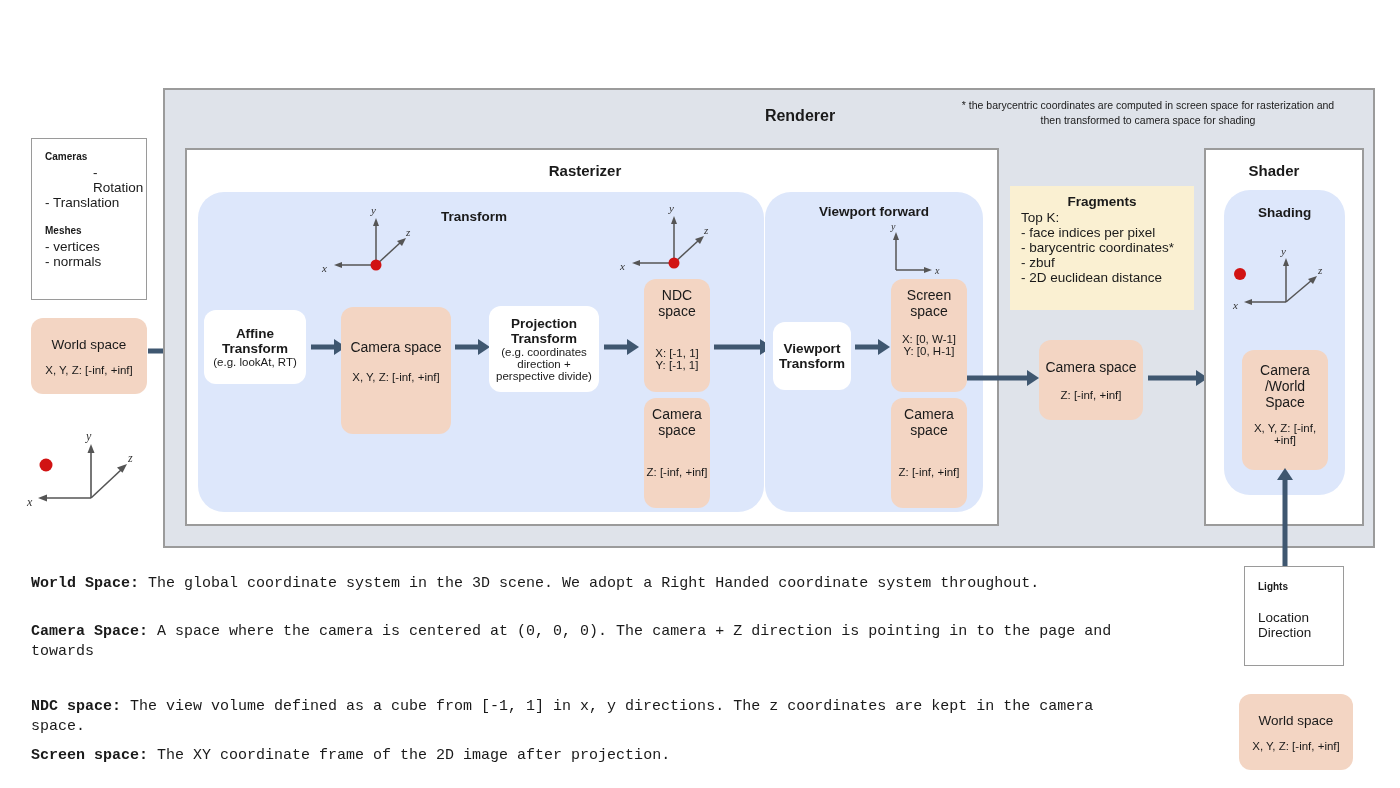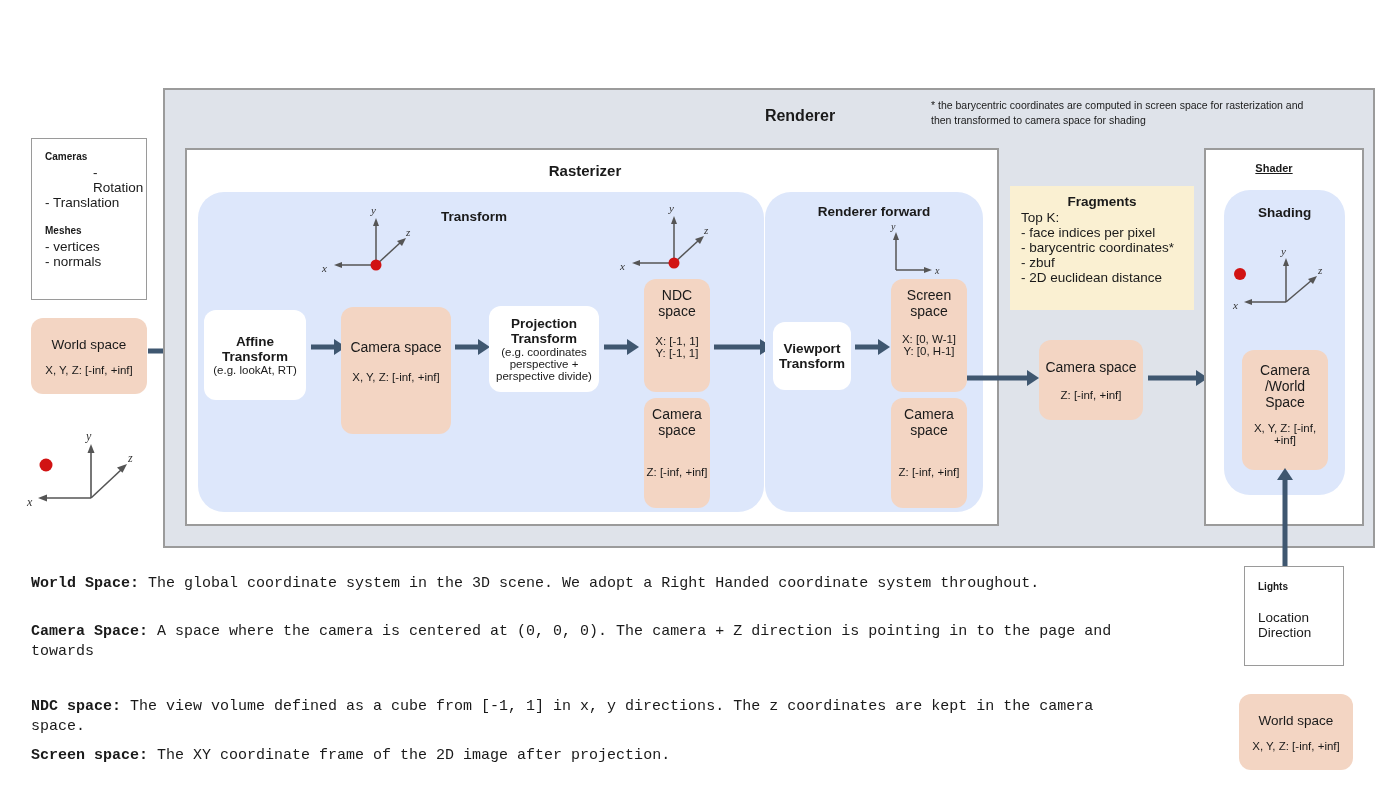--- a/index.html
+++ b/index.html
@@ -97,21 +97,21 @@
 
 <div class="arrow-r" style="left:148px;top:351px;width:56px;">
   <div class="shaft" style="width:44px;"></div>
     <div class="head" style="left:44px;"></div>
 </div>
 
 <div class="abs panel-grey" style="left:163px;top:88px;width:1212px;height:460px;"></div>
 
 <div class="abs t-title" style="left:700px;top:107px;width:200px;text-align:center;font-size:16px;">Renderer</div>
 
-<div class="abs t-tiny" style="left:931px;top:98px;width:382px;line-height:1.45;color:#1a1a1a;">* the barycentric coordinates are computed in screen space for rasterization and then transformed to camera space for shading</div>
+<div class="abs t-tiny" style="left:957px;top:98px;width:382px;line-height:1.45;color:#1a1a1a;text-align:center;">* the barycentric coordinates are computed in screen space for rasterization and then transformed to camera space for shading</div>
 
 <div class="abs panel-white" style="left:185px;top:148px;width:814px;height:378px;"></div>
 
 <div class="abs t-title" style="left:492px;top:162px;width:186px;text-align:center;font-size:15px;">Rasterizer</div>
 
 <div class="abs panel-blue" style="left:198px;top:192px;width:566px;height:320px;"></div>
 
 <div class="abs t-sub" style="left:424px;top:209px;width:100px;text-align:center;">Transform</div>
 
 <div class="axes" style="left:318px;top:200px;">
@@ -124,21 +124,21 @@
     <polygon points="58,18 55,26 61,26" fill="#555"></polygon>
     <polygon points="16,65 24,62 24,68" fill="#555"></polygon>
     <polygon points="88,38 79,41 84,46" fill="#555"></polygon>
     <circle cx="58" cy="65" r="5.5" fill="#d11313"></circle>
     <text x="53" y="14" font-size="11" fill="#333" font-family="Liberation Serif, serif" font-style="italic">y</text>
     <text x="4" y="72" font-size="11" fill="#333" font-family="Liberation Serif, serif" font-style="italic">x</text>
     <text x="88" y="36" font-size="11" fill="#333" font-family="Liberation Serif, serif" font-style="italic">z</text>
   </svg>
 </div>
 
-<div class="abs box-white ctr" style="left:204px;top:310px;width:102px;height:90px;">
+<div class="abs box-white ctr" style="left:204px;top:310px;width:102px;height:74px;">
   <div class="t-sub">Affine</div>
   <div class="t-sub">Transform</div>
   <div class="t-small">(e.g. lookAt, RT)</div>
 </div>
 
 <div class="arrow-r" style="left:311px;top:347px;width:34px;">
   <div class="shaft" style="width:23px;"></div>
     <div class="head" style="left:23px;"></div>
 </div>
 
@@ -149,21 +149,21 @@
 
 <div class="arrow-r" style="left:455px;top:347px;width:34px;">
   <div class="shaft" style="width:23px;"></div>
     <div class="head" style="left:23px;"></div>
 </div>
 
 <div class="abs box-white ctr" style="left:489px;top:306px;width:110px;height:86px;">
   <div class="t-sub">Projection</div>
   <div class="t-sub">Transform</div>
   <div class="t-small">(e.g. coordinates</div>
-  <div class="t-small">perspective +</div>
+  <div class="t-small">direction +</div>
   <div class="t-small">perspective divide)</div>
 </div>
 
 <div class="arrow-r" style="left:604px;top:347px;width:34px;">
   <div class="shaft" style="width:23px;"></div>
     <div class="head" style="left:23px;"></div>
 </div>
 
 <div class="axes" style="left:616px;top:198px;">
   <svg width="100" height="82" viewBox="0 0 100 82">
@@ -178,38 +178,38 @@
     <circle cx="58" cy="65" r="5.5" fill="#d11313"></circle>
     <text x="53" y="14" font-size="11" fill="#333" font-family="Liberation Serif, serif" font-style="italic">y</text>
     <text x="4" y="72" font-size="11" fill="#333" font-family="Liberation Serif, serif" font-style="italic">x</text>
     <text x="88" y="36" font-size="11" fill="#333" font-family="Liberation Serif, serif" font-style="italic">z</text>
   </svg>
 </div>
 
 <div class="abs box-peach ctr" style="left:644px;top:279px;width:66px;height:113px;padding-top:8px;justify-content:flex-start;">
   <div class="t-body" style="font-size:14px;text-align:center;">NDC</div>
   <div class="t-body" style="font-size:14px;">space</div>
-  <div class="t-small" style="margin-top:16px;">X: [-1, 1]</div>
+  <div class="t-small" style="margin-top:28px;">X: [-1, 1]</div>
   <div class="t-small">Y: [-1, 1]</div>
 </div>
 
 <div class="abs box-peach ctr" style="left:644px;top:398px;width:66px;height:110px;padding-top:8px;justify-content:flex-start;">
   <div class="t-body" style="font-size:14px;">Camera</div>
   <div class="t-body" style="font-size:14px;">space</div>
   <div class="t-small" style="margin-top:28px;">Z: [-inf, +inf]</div>
 </div>
 
 <div class="arrow-r" style="left:714px;top:347px;width:58px;">
   <div class="shaft" style="width:46px;"></div>
     <div class="head" style="left:46px;"></div>
 </div>
 
 <div class="abs panel-blue" style="left:765px;top:192px;width:218px;height:320px;"></div>
 
-<div class="abs t-sub" style="left:794px;top:204px;width:160px;text-align:center;">Renderer forward</div>
+<div class="abs t-sub" style="left:794px;top:204px;width:160px;text-align:center;">Viewport forward</div>
 
 <div class="axes" style="left:878px;top:222px;">
   <svg width="80" height="60" viewBox="0 0 80 60">
     <g stroke="#555" stroke-width="1.5" fill="none">
       <line x1="18" y1="48" x2="18" y2="16"></line>
       <line x1="18" y1="48" x2="48" y2="48"></line>
     </g>
     <polygon points="18,10 15,18 21,18" fill="#555"></polygon>
     <polygon points="54,48 46,45 46,51" fill="#555"></polygon>
     <text x="13" y="8" font-size="10" fill="#333" font-family="Liberation Serif, serif" font-style="italic">y</text>
@@ -259,21 +259,21 @@
   <div class="t-small" style="margin-top:14px;">Z: [-inf, +inf]</div>
 </div>
 
 <div class="arrow-r" style="left:1148px;top:378px;width:60px;">
   <div class="shaft" style="width:48px;"></div>
     <div class="head" style="left:48px;"></div>
 </div>
 
 <div class="abs panel-white" style="left:1204px;top:148px;width:160px;height:378px;"></div>
 
-<div class="abs t-title" style="left:1204px;top:162px;width:140px;text-align:center;font-size:11px;text-decoration:underline;">Shader</div>
+<div class="abs t-title" style="left:1204px;top:162px;width:140px;text-align:center;font-size:15px;">Shader</div>
 
 <div class="abs panel-blue" style="left:1224px;top:190px;width:121px;height:305px;"></div>
 
 <div class="abs t-sub" style="left:1224px;top:205px;width:121px;text-align:center;">Shading</div>
 
 <div class="axes" style="left:1224px;top:240px;">
   <svg width="120" height="78" viewBox="0 0 120 78">
     <g stroke="#555" stroke-width="1.5" fill="none">
       <line x1="62" y1="62" x2="62" y2="24"></line>
       <line x1="62" y1="62" x2="26" y2="62"></line>

